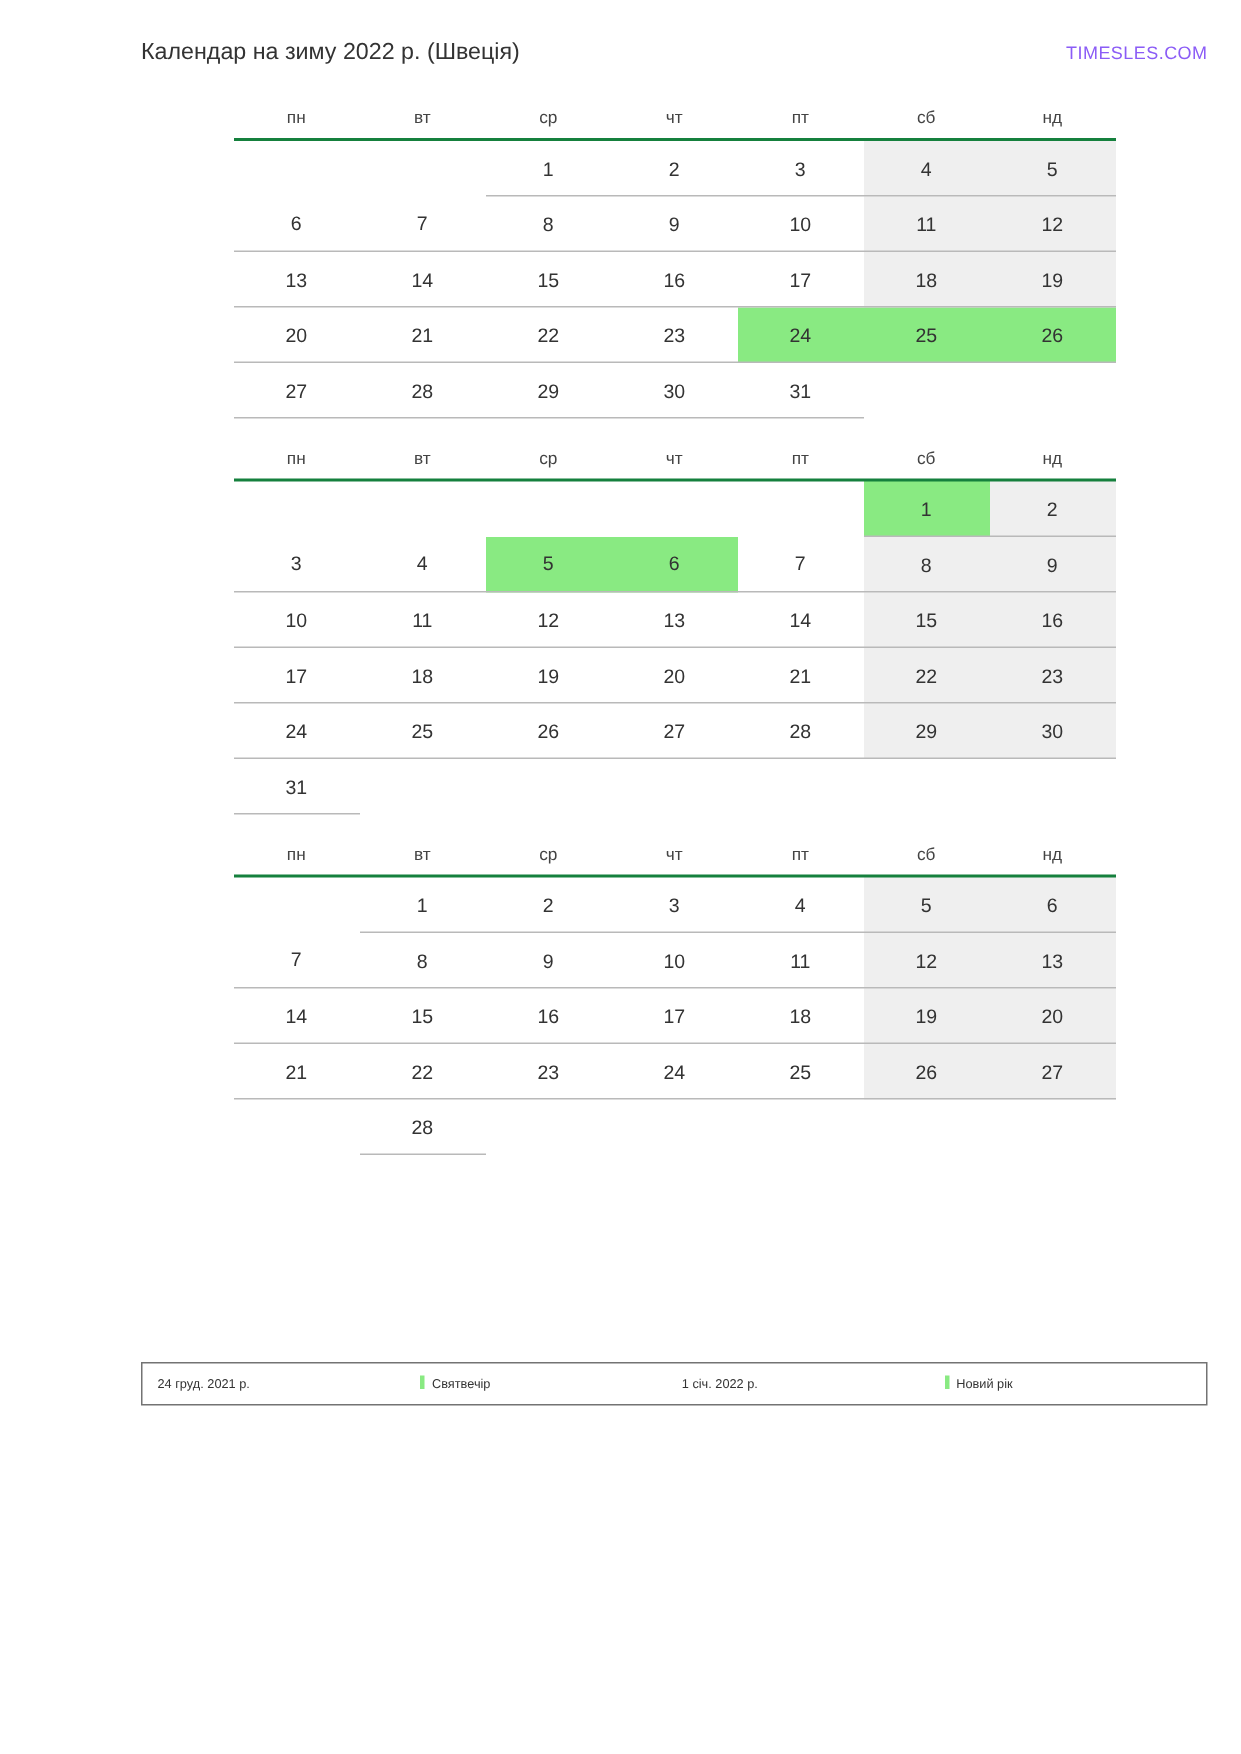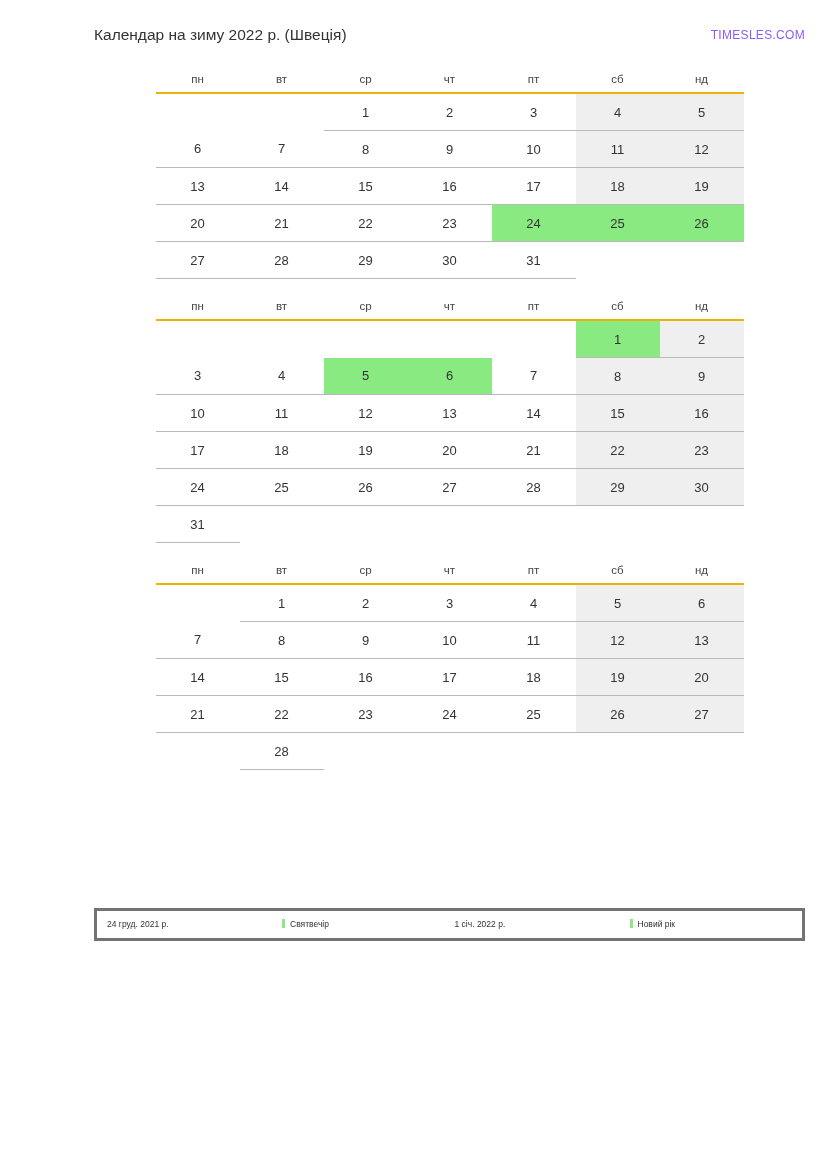--- a/index.html
+++ b/index.html
@@ -64,21 +64,21 @@
     margin: 0 auto;
     table-layout: fixed;
   }
   table.cal th {
     width: 84px;
     height: 26px;
     font-size: 11.5px;
     font-weight: normal;
     color: #444444;
     text-align: center;
-    border-bottom: 2px solid #eab308;
+    border-bottom: 2px solid #15803d;
     padding: 0;
     vertical-align: middle;
   }
   table.cal td {
     width: 84px;
     height: 36px;
     font-size: 13px;
     color: #333333;
     text-align: center;
     vertical-align: middle;
@@ -94,21 +94,21 @@
   }
   table.cal td.holiday {
     background: #89ea82;
   }
   .legend {
     position: absolute;
     left: 58px;
     top: 908px;
     width: 711px;
     box-sizing: border-box;
-    border: 3px solid #737373;
+    border: 1px solid #737373;
     padding: 6px 0 7px 10px;
   }
   .legend-row {
     display: flex;
     align-items: center;
     height: 13px;
     margin-bottom: 1px;
   }
   .legend-col {
     display: flex;

